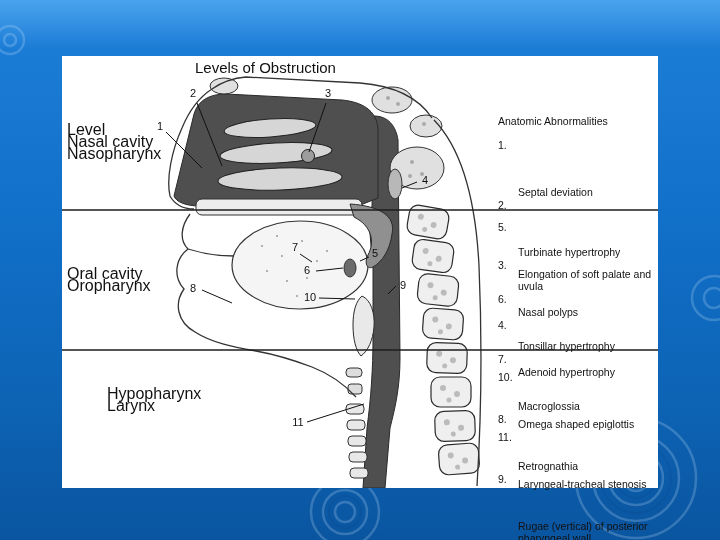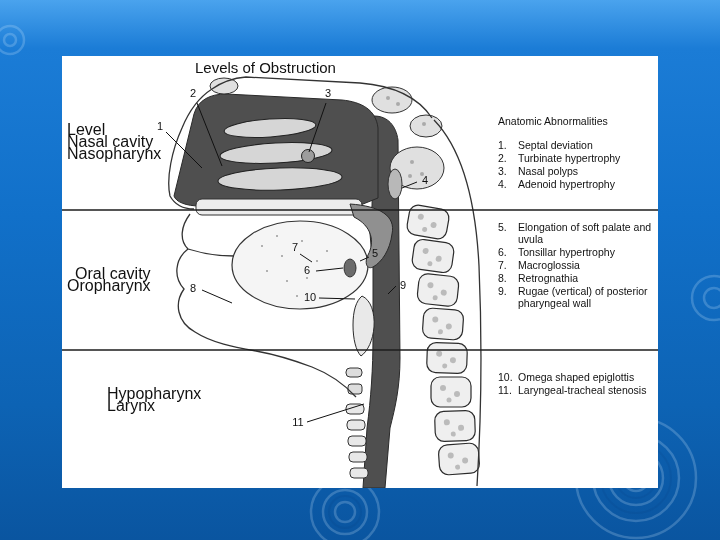--- a/index.html
+++ b/index.html
@@ -8,31 +8,31 @@
   .slide {
     position: relative; width: 720px; height: 540px; overflow: hidden;
     background: linear-gradient(180deg, #4aa3ee 0%, #1b7cd6 9%, #1170c9 40%, #0d63b4 75%, #0a55a0 100%);
   }
   .ripples { position: absolute; left: 0; top: 0; }
   .panel { position: absolute; left: 62px; top: 56px; width: 596px; height: 432px; background: #ffffff; }
   .anatomy { position: absolute; left: 0; top: 0; }
   .title { position: absolute; left: 133px; top: 3px; font-size: 15px; color: #111; }
   .lvl { position: absolute; left: 5px; font-size: 16px; line-height: 12px; color: #111; }
   .lvl.g1 { top: 68px; }
-  .lvl.g2 { top: 212px; text-align: right; }
+  .lvl.g2 { top: 212px; }
   .lvl.g3 { top: 332px; margin-left: 40px; }
   .right { position: absolute; left: 436px; top: 57px; width: 160px; height: 370px; font-size: 10.5px; line-height: 12px; color: #111; }
   .abn-heading { position: absolute; top: 2px; left: 0; }
   .abn-group { position: absolute; left: 0; width: 160px; }
   .abn-group.grp1 { top: 26px; }
   .abn-group.grp2 { top: 108px; }
   .abn-group.grp3 { top: 258px; }
   .abn-item { display: flex; margin-bottom: 1px; }
   .abn-num { width: 20px; flex: 0 0 20px; }
-  .abn-text { flex: 1; }
+  .abn-text { flex: 1; margin-top: 47px; }
   .co { font-family: "Liberation Sans", sans-serif; font-size: 11px; fill: #111; }
 </style>
 </head>
 <body>
 
 <div class="slide">
 
   <svg class="ripples" width="720" height="540">
     <g stroke="rgba(215,235,255,0.22)" fill="none" stroke-width="2.5">
       <circle cx="345" cy="512" r="10"></circle>

